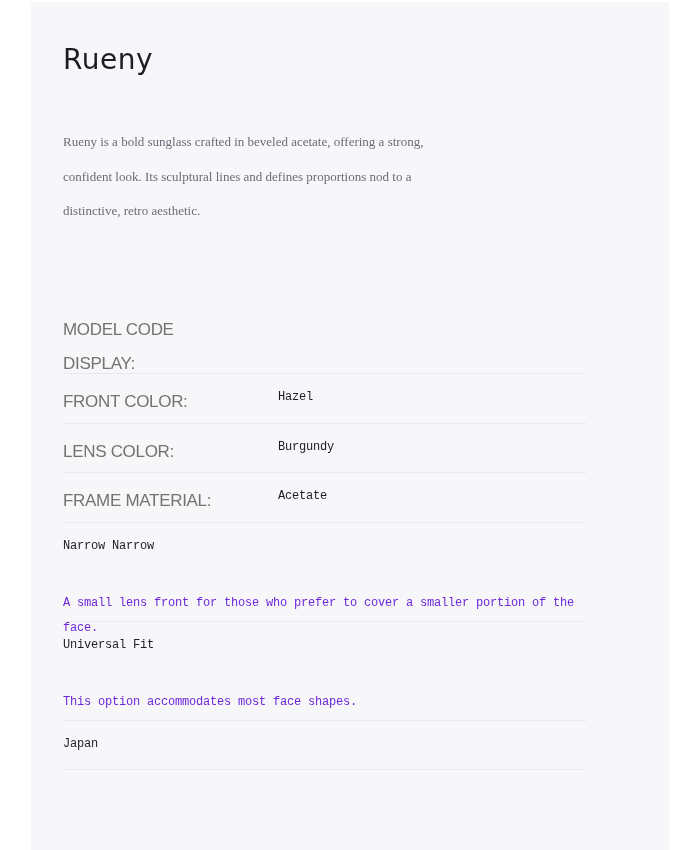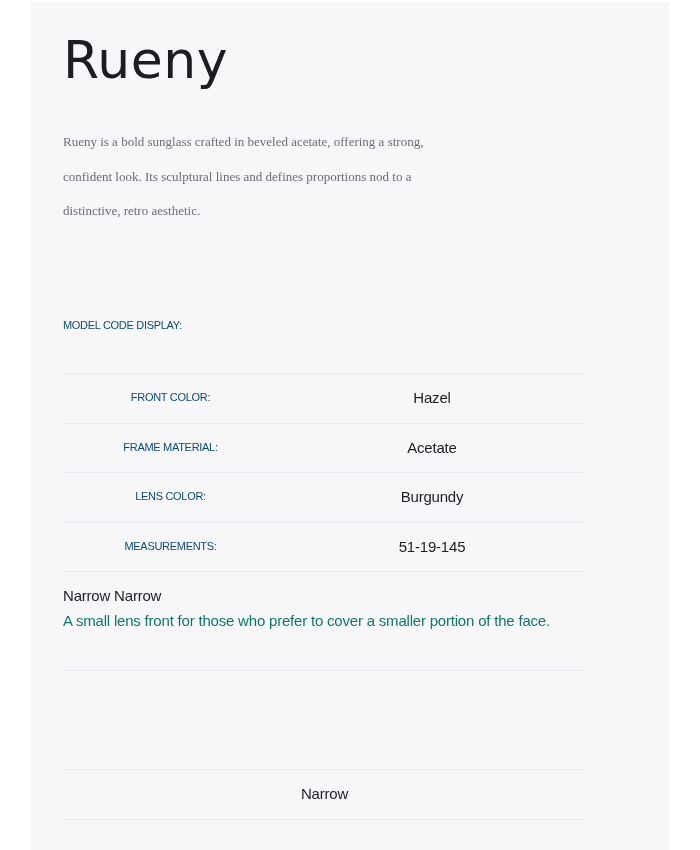--- a/index.html
+++ b/index.html
@@ -4,44 +4,44 @@
   <style>
     html, body { margin: 0; padding: 0; background: #ffffff; }
     body { width: 700px; height: 850px; overflow: hidden; position: relative; }
     .panel {
       position: absolute; left: 31px; top: 2px; width: 638px; height: 850px;
       background: #f7f7fa;
     }
     .title {
       position: absolute; left: 32px; top: 34px; margin: 0;
       font-family: "DejaVu Sans", sans-serif; font-weight: 400;
-      font-size: 52px; line-height: 48px; color: #1c1c22; letter-spacing: 0.5px;
+      font-size: 28px; line-height: 48px; color: #1c1c22; letter-spacing: 0.5px;
     }
     .desc {
       position: absolute; left: 32px; top: 123px; width: 400px; margin: 0;
       font-family: Liberation Serif, serif; font-size: 13px; line-height: 34.5px;
       color: #6c6b78;
     }
     .specs {
       position: absolute; left: 32px; top: 304px; width: 523px;
       font-family: "Liberation Sans", sans-serif;
     }
     .row {
       display: flex; border-bottom: 1.5px solid #e8e8f0;
       box-sizing: border-box;
     }
     .label {
-      width: 215px; flex: none; font-size: 11px; line-height: 25px;
-      color: #0c4a6e; text-transform: uppercase; letter-spacing: -0.3px;
+      width: 215px; flex: none; font-size: 17px; line-height: 34px;
+      color: #737373; text-transform: uppercase; letter-spacing: -0.3px;
     }
-    .value { flex: 1; font-size: 15px; line-height: 25px; color: #1c1c22; letter-spacing: -0.2px; }
+    .value { flex: 1; font-size: 12px; line-height: 25px; color: #1c1c22; letter-spacing: -0.2px; font-family: Liberation Mono, monospace; }
     .value .main { display: block; }
-    .value .sub { display: block; color: #0f766e; }
+    .value .sub { display: block; color: #6d28d9; margin-top: 32px; }
     .r0 { height: 68px; padding-top: 7px; }
-    .r-std { height: 49.5px; padding-top: 11px; text-align: center; }
+    .r-std { height: 49.5px; padding-top: 11px; }
     .r-tall { height: 99px; padding-top: 11px; }
   </style>
 </head>
 <body>
 
 <div class="panel">
   <h1 class="title">Rueny</h1>
   <p class="desc">Rueny is a bold sunglass crafted in beveled acetate, offering a strong, confident look. Its sculptural lines and defines proportions nod to a distinctive, retro aesthetic.</p>
 
   <div class="specs">
@@ -51,44 +51,42 @@
         <span class="main"></span>
       </div>
     </div>
     <div class="row r-std">
       <div class="label">FRONT COLOR:</div>
       <div class="value">
         <span class="main">Hazel</span>
       </div>
     </div>
     <div class="row r-std">
-      <div class="label">FRAME MATERIAL:</div>
-      <div class="value">
-        <span class="main">Acetate</span>
-      </div>
-    </div>
-    <div class="row r-std">
       <div class="label">LENS COLOR:</div>
       <div class="value">
         <span class="main">Burgundy</span>
       </div>
     </div>
     <div class="row r-std">
-      <div class="label">MEASUREMENTS:</div>
+      <div class="label">FRAME MATERIAL:</div>
       <div class="value">
-        <span class="main">51-19-145</span>
+        <span class="main">Acetate</span>
       </div>
     </div>
     <div class="row r-tall">
       <div class="value">
         <span class="main">Narrow Narrow</span>
         <span class="sub">A small lens front for those who prefer to cover a smaller portion of the face.</span>
       </div>
     </div>
     <div class="row r-tall">
+      <div class="value">
+        <span class="main">Universal Fit</span>
+        <span class="sub">This option accommodates most face shapes.</span>
+      </div>
     </div>
     <div class="row r-std">
       <div class="value">
-        <span class="main">Narrow</span>
+        <span class="main">Japan</span>
       </div>
     </div>
   </div>
 </div>
 
 </body></html>

